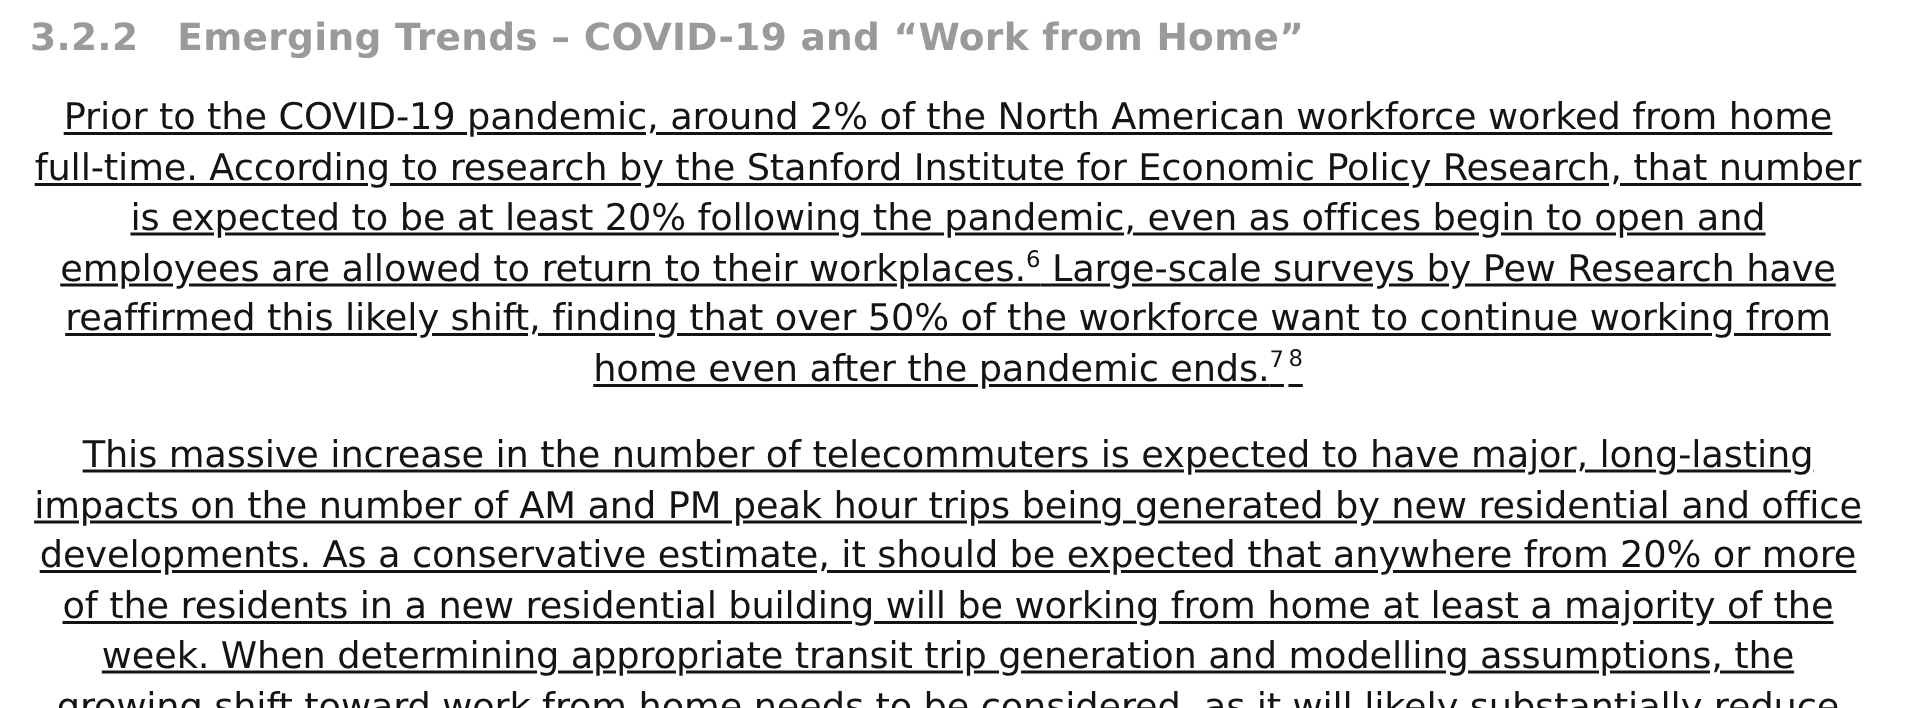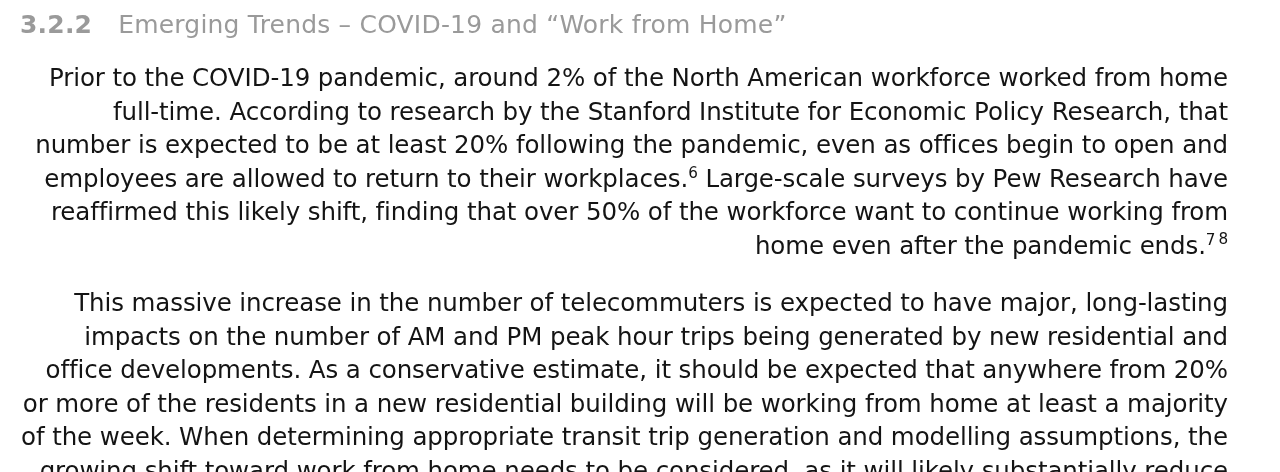--- a/index.html
+++ b/index.html
@@ -26,29 +26,30 @@
     font-weight: bold;
     color: #9a9a9a;
     letter-spacing: 0.2px;
     margin: 0 0 22px 0;
     white-space: nowrap;
   }
   .heading-number {
     margin-right: 26px;
   }
   .heading-title {
-    font-weight: normal;
+    font-weight: bold;
   }
   p.body-par {
     font-size: 24.5px;
     line-height: 33.5px;
-    margin: 0 16px 24px 0;
+    margin: 0 0 24px 0;
     color: #141414;
-    text-align: right;
+    text-align: center;
     letter-spacing: -0.1px;
+    text-decoration: underline;
   }
   p.body-par:last-child {
     margin-bottom: 0;
   }
   sup {
     font-size: 0.62em;
     vertical-align: super;
     line-height: 0;
   }
   sup.spaced {

